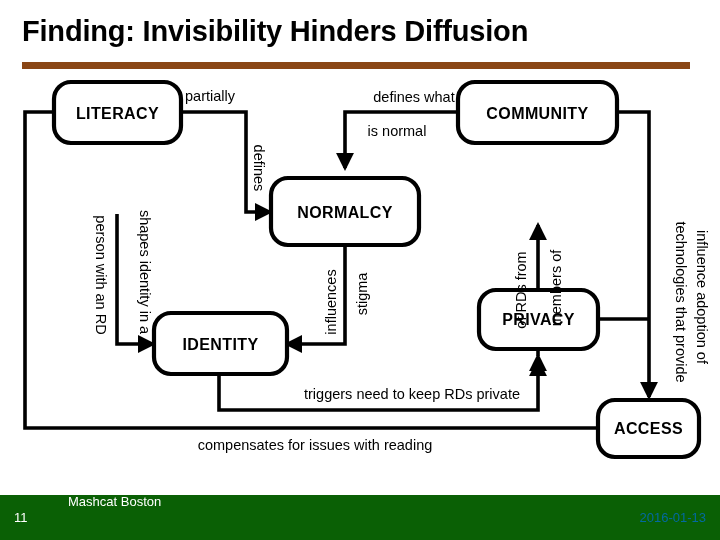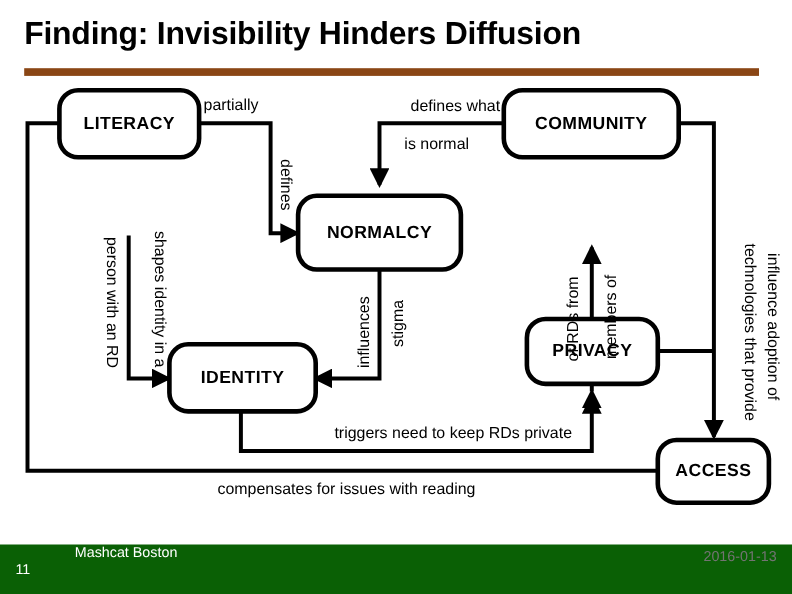--- a/index.html
+++ b/index.html
@@ -82,23 +82,23 @@
     color:#ffffff;
   }
   #footer-center{
     position:absolute;
     left:68px; top:494px;
     font-size:13px;
     color:#ffffff;
   }
   #footer-date{
     position:absolute;
-    right:14px; top:498px;
+    right:14px; top:510px;
     font-size:13px;
-    color:#737373;
+    color:#0369a1;
     text-align:right;
   }
 </style>
 </head>
 <body>
 
 <div id="slide">
 
   <div id="slide-title">Finding: Invisibility Hinders Diffusion</div>
 

